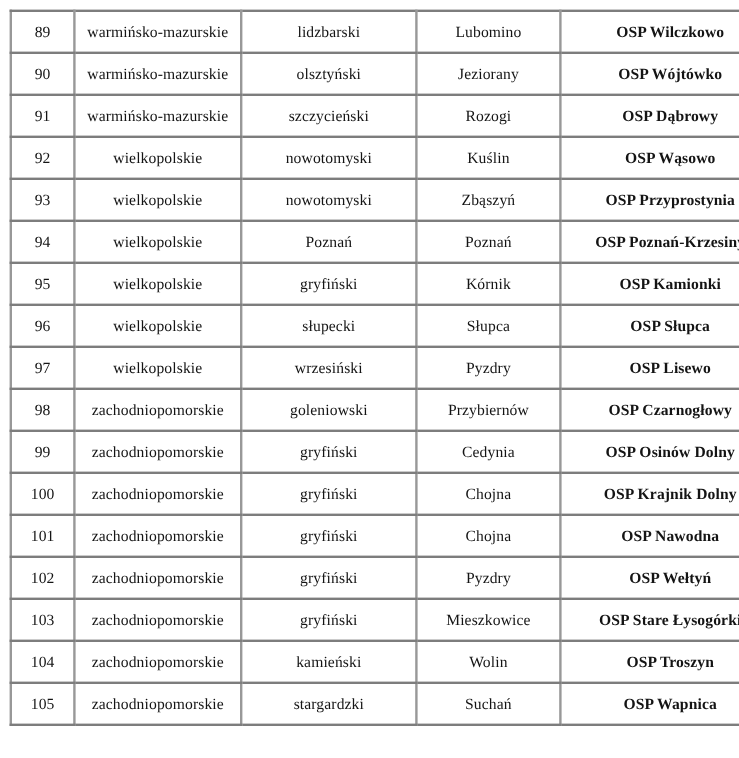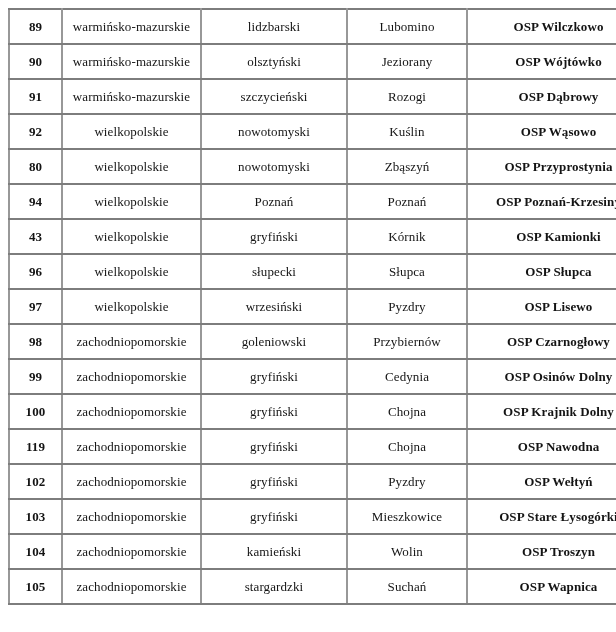--- a/index.html
+++ b/index.html
@@ -33,21 +33,21 @@
     text-align: center;
     vertical-align: middle;
     height: 33px; 
     padding: 0 3px;
     font-size: 13px;
     color: #141414;
     letter-spacing: 0.1px;
     white-space: nowrap;
     overflow: hidden;
   }
-  td.col-0 { width: 45px; font-weight: bold;  }
+  td.col-0 { width: 45px;  }
   td.col-1 { width: 131px; margin-top: 32px; }
   td.col-2 { width: 138px; }
   td.col-3 { width: 112px; margin-top: 36px; }
   td.col-4 { width: 175px; font-weight: bold; font-size: 13.5px; color: #0d0d0d; }
 </style>
 </head>
 <body>
 
 <div class="page">
   <table class="osp-table">
@@ -74,35 +74,35 @@
           <td class="col-4">OSP Dąbrowy</td>
         </tr>
         <tr>
           <td class="col-0">92</td>
           <td class="col-1">wielkopolskie</td>
           <td class="col-2">nowotomyski</td>
           <td class="col-3">Kuślin</td>
           <td class="col-4">OSP Wąsowo</td>
         </tr>
         <tr>
-          <td class="col-0">80</td>
+          <td class="col-0">93</td>
           <td class="col-1">wielkopolskie</td>
           <td class="col-2">nowotomyski</td>
           <td class="col-3">Zbąszyń</td>
           <td class="col-4">OSP Przyprostynia</td>
         </tr>
         <tr>
           <td class="col-0">94</td>
           <td class="col-1">wielkopolskie</td>
           <td class="col-2">Poznań</td>
           <td class="col-3">Poznań</td>
           <td class="col-4">OSP Poznań-Krzesiny</td>
         </tr>
         <tr>
-          <td class="col-0">43</td>
+          <td class="col-0">95</td>
           <td class="col-1">wielkopolskie</td>
           <td class="col-2">gryfiński</td>
           <td class="col-3">Kórnik</td>
           <td class="col-4">OSP Kamionki</td>
         </tr>
         <tr>
           <td class="col-0">96</td>
           <td class="col-1">wielkopolskie</td>
           <td class="col-2">słupecki</td>
           <td class="col-3">Słupca</td>
@@ -130,21 +130,21 @@
           <td class="col-4">OSP Osinów Dolny</td>
         </tr>
         <tr>
           <td class="col-0">100</td>
           <td class="col-1">zachodniopomorskie</td>
           <td class="col-2">gryfiński</td>
           <td class="col-3">Chojna</td>
           <td class="col-4">OSP Krajnik Dolny</td>
         </tr>
         <tr>
-          <td class="col-0">119</td>
+          <td class="col-0">101</td>
           <td class="col-1">zachodniopomorskie</td>
           <td class="col-2">gryfiński</td>
           <td class="col-3">Chojna</td>
           <td class="col-4">OSP Nawodna</td>
         </tr>
         <tr>
           <td class="col-0">102</td>
           <td class="col-1">zachodniopomorskie</td>
           <td class="col-2">gryfiński</td>
           <td class="col-3">Pyzdry</td>

